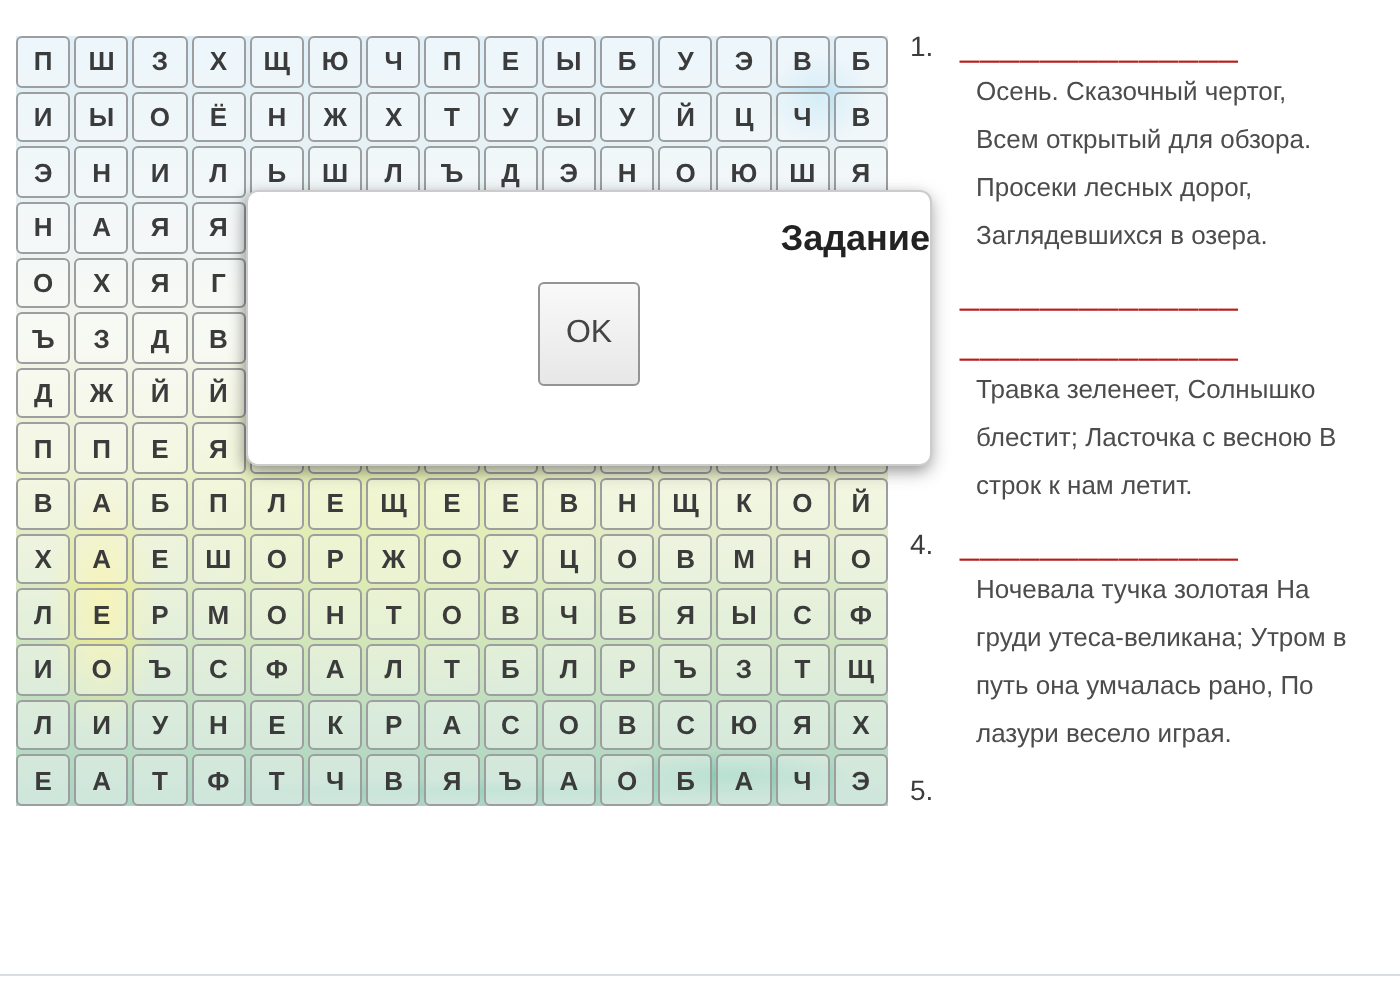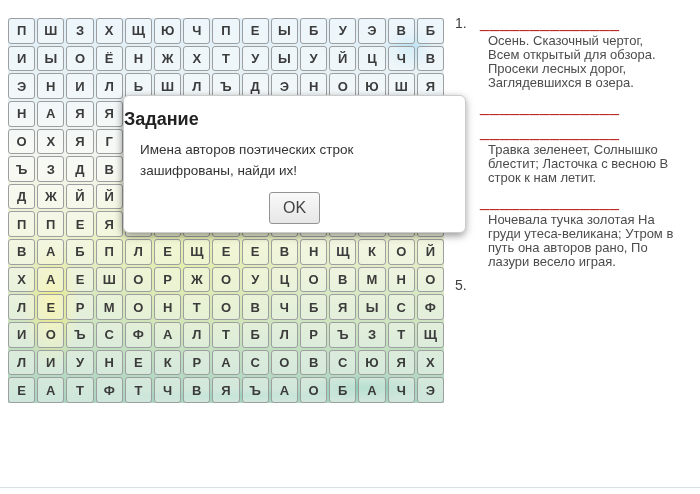--- a/index.html
+++ b/index.html
@@ -55,49 +55,49 @@
     font-size: 14px; color: #3d3d3d;
   }
   .task-num { width: 25px; flex: 0 0 25px; }
   .task-blank {
     font-size: 17px; color: #b91c1c;
     letter-spacing: 0.5px;
     white-space: nowrap;
   }
   .task-poem {
     margin: 3px 0 0 33px;
-    font-size: 13px; line-height: 14px;
+    font-size: 13px; line-height: 24px;
     color: #4c4c4c;
     white-space: pre-line;
   }
   
   .modal {
     position: absolute;
     left: 123px; top: 95px;
     width: 343px; height: 138px;
     background: #ffffff;
     border: 1px solid #cccccc;
     border-radius: 6px;
     box-shadow: 0 3px 9px rgba(0,0,0,0.30), -2px 2px 6px rgba(0,0,0,0.15);
     z-index: 10;
     box-sizing: border-box;
   }
   .modal-title {
     margin-top: 13px;
-    text-align: left;
+    text-align: right;
     font-size: 18px; font-weight: bold; color: #222222;
   }
   .modal-body {
     margin: 9px 16px 0 16px;
     font-size: 13.5px; line-height: 21px; color: #333333;
   }
   .ok-btn {
     display: block;
     margin: 11px auto 16px auto;
-    padding: 6px 13px;
+    padding: 16px 13px;
     font-family: "Liberation Sans", sans-serif;
     font-size: 16px; color: #444444;
     background: linear-gradient(#f9f9f9, #e7e7e7);
     border: 1px solid #949494;
     border-radius: 3px;
     cursor: pointer;
   }
 </style>
 </head>
 <body>
@@ -343,29 +343,28 @@
 блестит; Ласточка с весною В
 строк к нам летит.</div>
       </div>
       <div class="task-item">
         <div class="task-head">
           <span class="task-num">4.</span>
           <span class="task-blank">______________</span>
         </div>
         <div class="task-poem">Ночевала тучка золотая На
 груди утеса-великана; Утром в
-путь она авторов рано, По
+путь она умчалась рано, По
 лазури весело играя.</div>
       </div>
       <div class="task-item">
         <div class="task-head">
           <span class="task-num">5.</span>
         </div>
       </div>
     </div>
 
   <div class="modal">
     <div class="modal-title">Задание</div>
-    <div class="modal-body">Имена авторов поэтических строк зашифрованы, найди их!</div>
     <button class="ok-btn">OK</button>
   </div>
 
 </div>
 
 </body></html>

